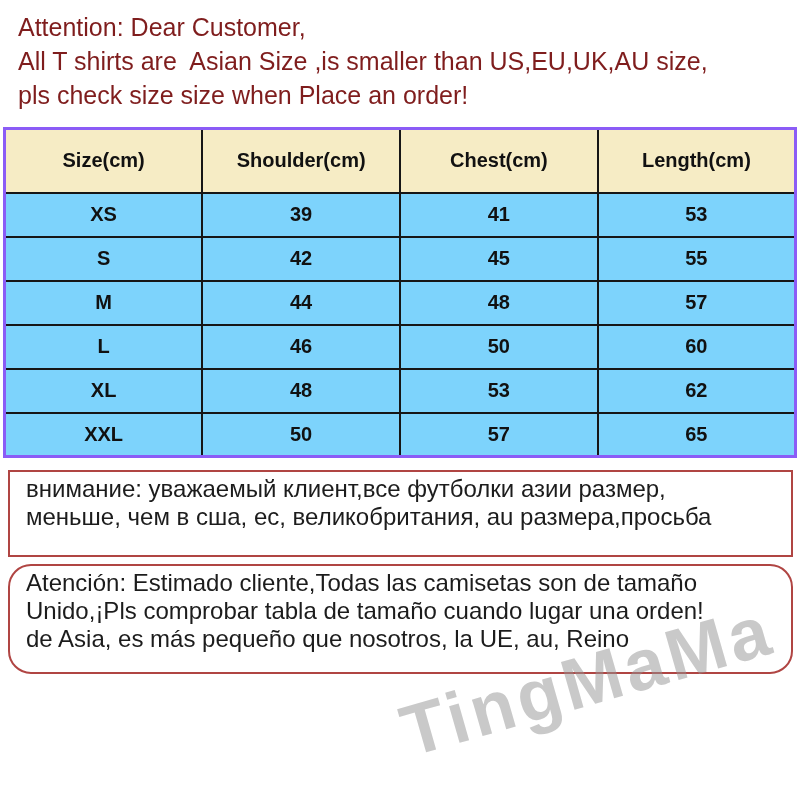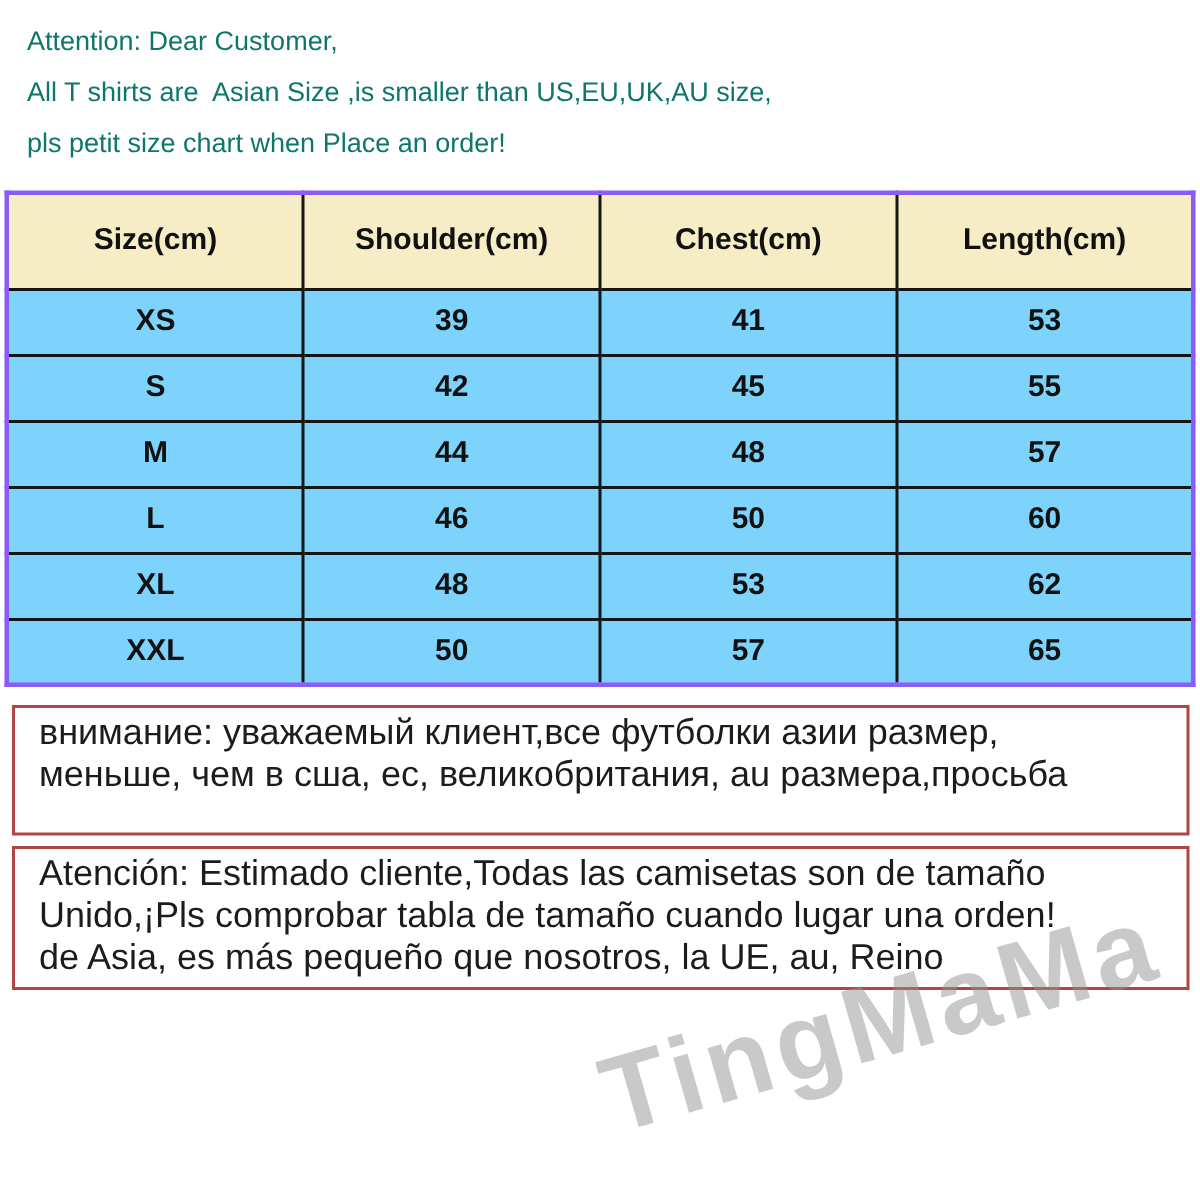--- a/index.html
+++ b/index.html
@@ -15,23 +15,23 @@
     background: #ffffff;
     overflow: hidden;
     color: #1c1c1c;
   }
 
   
   .intro {
     position: absolute;
     left: 18px;
     top: 10px;
-    font-size: 18px;
+    font-size: 25px;
     line-height: 34px;
-    color: #0f766e;
+    color: #7f1d1d;
   }
   .intro div { white-space: pre-wrap; }
 
   
   table.size-chart {
     position: absolute;
     left: 3px;
     top: 127px;
     width: 794px;
     border-collapse: collapse;
@@ -59,21 +59,21 @@
     width: 785px;
     box-sizing: border-box;
     border: 2px solid #b04543;
     background: #ffffff;
     padding: 3px 32px 0 16px;
     font-size: 24px;
     line-height: 28px;
     color: #1c1c1c;
   }
   .notice-ru { top: 470px; height: 87px; }
-  .notice-es { top: 564px; height: 96px; }
+  .notice-es { top: 564px; height: 110px; border-radius: 23px; }
   .notice-fr { top: 657px; height: 85px; }
   .notice div { white-space: pre-wrap; }
 
   
   .watermark {
     position: absolute;
     left: 403px;
     top: 692px;
     font-size: 72px;
     font-weight: bold;
@@ -87,21 +87,21 @@
   }
 </style>
 </head>
 <body>
 
 <div class="page">
 
   <div class="intro">
     <div>Attention: Dear Customer,</div>
     <div>All T shirts are  Asian Size ,is smaller than US,EU,UK,AU size,</div>
-    <div>pls petit size chart when Place an order!</div>
+    <div>pls check size size when Place an order!</div>
   </div>
 
   <table class="size-chart">
     <thead>
       <tr>
         <th>Size(cm)</th>
         <th>Shoulder(cm)</th>
         <th>Chest(cm)</th>
         <th>Length(cm)</th>
       </tr>

